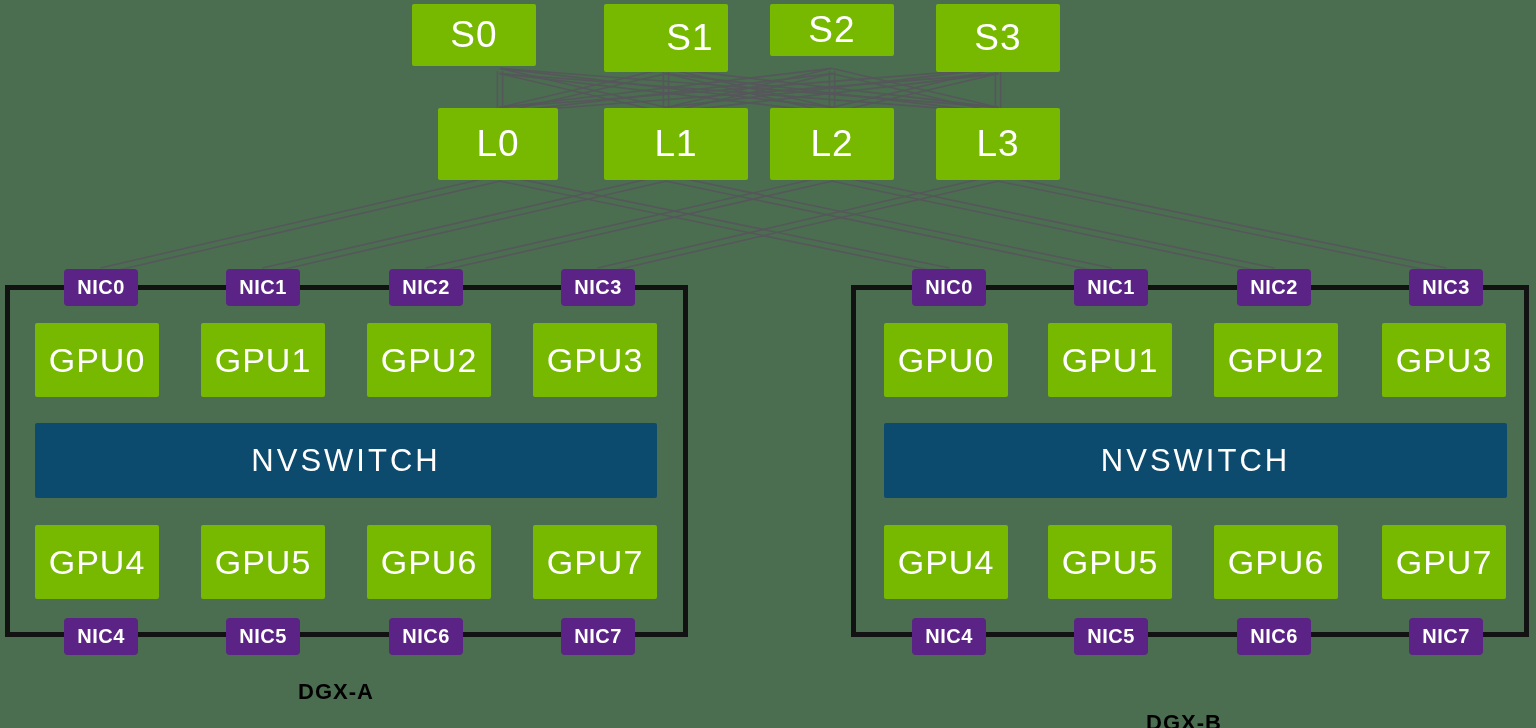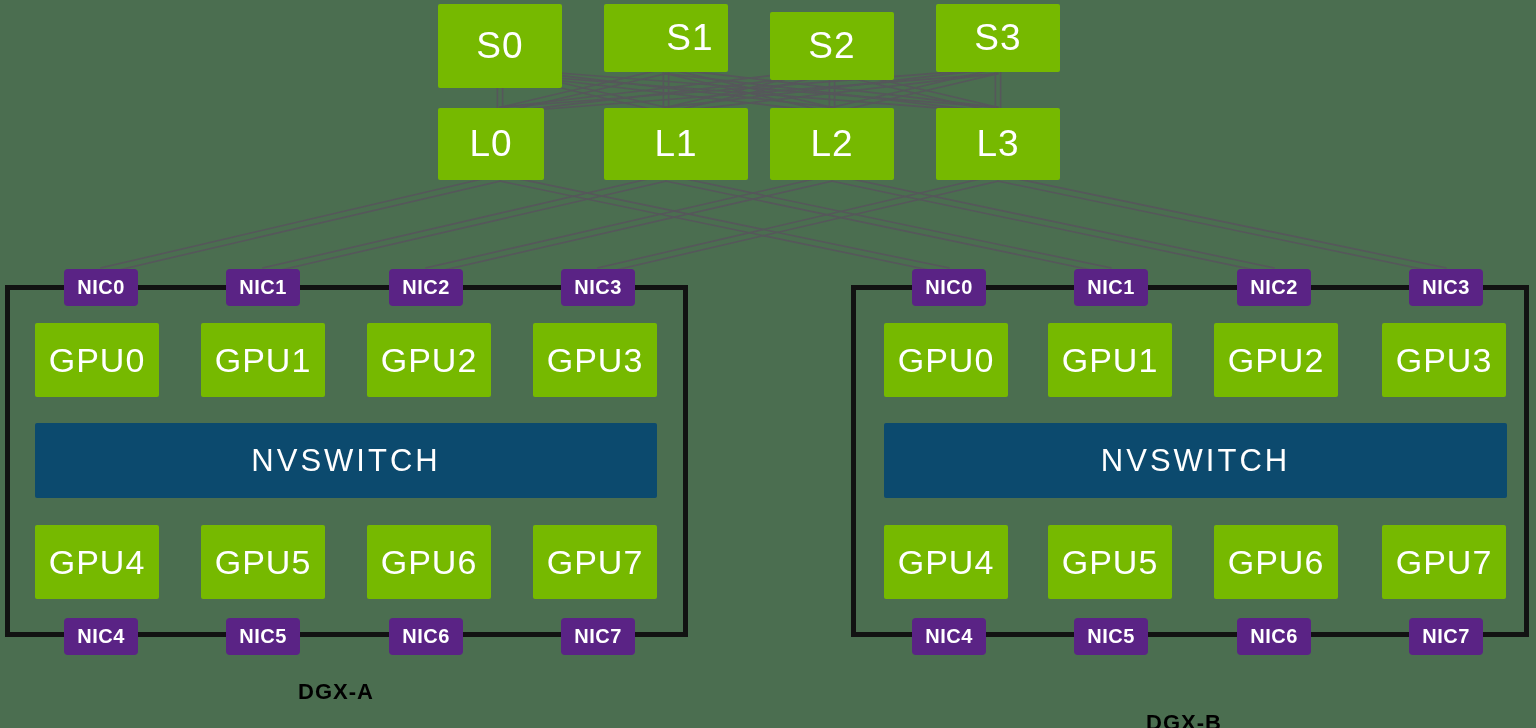--- a/index.html
+++ b/index.html
@@ -87,25 +87,25 @@
       <line x1="831.3301566687051" y1="175.07573771499207" x2="425.33015666870506" y2="268.0757377149921" stroke="#56575b" stroke-width="1.6"></line>
       <line x1="832.6698433312949" y1="180.92426228500793" x2="426.66984333129494" y2="273.9242622850079" stroke="#56575b" stroke-width="1.6"></line>
       <line x1="831.3823032985348" y1="180.9357198069637" x2="1273.3823032985347" y2="273.9357198069637" stroke="#56575b" stroke-width="1.6"></line>
       <line x1="832.6176967014652" y1="175.0642801930363" x2="1274.6176967014653" y2="268.0642801930363" stroke="#56575b" stroke-width="1.6"></line>
       <line x1="997.3206206877135" y1="175.0779384417783" x2="597.3206206877135" y2="268.0779384417783" stroke="#56575b" stroke-width="1.6"></line>
       <line x1="998.6793793122865" y1="180.9220615582217" x2="598.6793793122865" y2="273.9220615582217" stroke="#56575b" stroke-width="1.6"></line>
       <line x1="997.3902320285731" y1="180.93737689461565" x2="1445.390232028573" y2="273.9373768946157" stroke="#56575b" stroke-width="1.6"></line>
       <line x1="998.6097679714269" y1="175.06262310538435" x2="1446.609767971427" y2="268.0626231053843" stroke="#56575b" stroke-width="1.6"></line>
     </svg>
   <div id="nodes">
-      <div class="node switch-box" style="left: 438px; top: 4px; width: 124px; height: 84px;">S0</div>
+      <div class="node switch-box" style="left: 412px; top: 4px; width: 124px; height: 62px;">S0</div>
       <div class="node switch-box" style="left: 604px; top: 4px; width: 124px; height: 68px; padding-left: 48px;">S1</div>
-      <div class="node switch-box" style="left: 770px; top: 12px; width: 124px; height: 68px;">S2</div>
+      <div class="node switch-box" style="left: 770px; top: 4px; width: 124px; height: 52px;">S2</div>
       <div class="node switch-box" style="left: 936px; top: 4px; width: 124px; height: 68px;">S3</div>
-      <div class="node switch-box" style="left: 438px; top: 108px; width: 106px; height: 72px;">L0</div>
+      <div class="node switch-box" style="left: 438px; top: 108px; width: 120px; height: 72px;">L0</div>
       <div class="node switch-box" style="left: 604px; top: 108px; width: 144px; height: 72px;">L1</div>
       <div class="node switch-box" style="left: 770px; top: 108px; width: 124px; height: 72px;">L2</div>
       <div class="node switch-box" style="left: 936px; top: 108px; width: 124px; height: 72px;">L3</div>
       <div class="dgx-rect" style="left: 5px; top: 285px; width: 683px; height: 352px;"></div>
       <div class="node nic-box" style="left: 64px; top: 269px; width: 74px; height: 37px;">NIC0</div>
       <div class="node nic-box" style="left: 226px; top: 269px; width: 74px; height: 37px;">NIC1</div>
       <div class="node nic-box" style="left: 389px; top: 269px; width: 74px; height: 37px;">NIC2</div>
       <div class="node nic-box" style="left: 561px; top: 269px; width: 74px; height: 37px;">NIC3</div>
       <div class="node gpu-box" style="left: 35px; top: 323px; width: 124px; height: 74px;">GPU0</div>
       <div class="node gpu-box" style="left: 201px; top: 323px; width: 124px; height: 74px;">GPU1</div>

